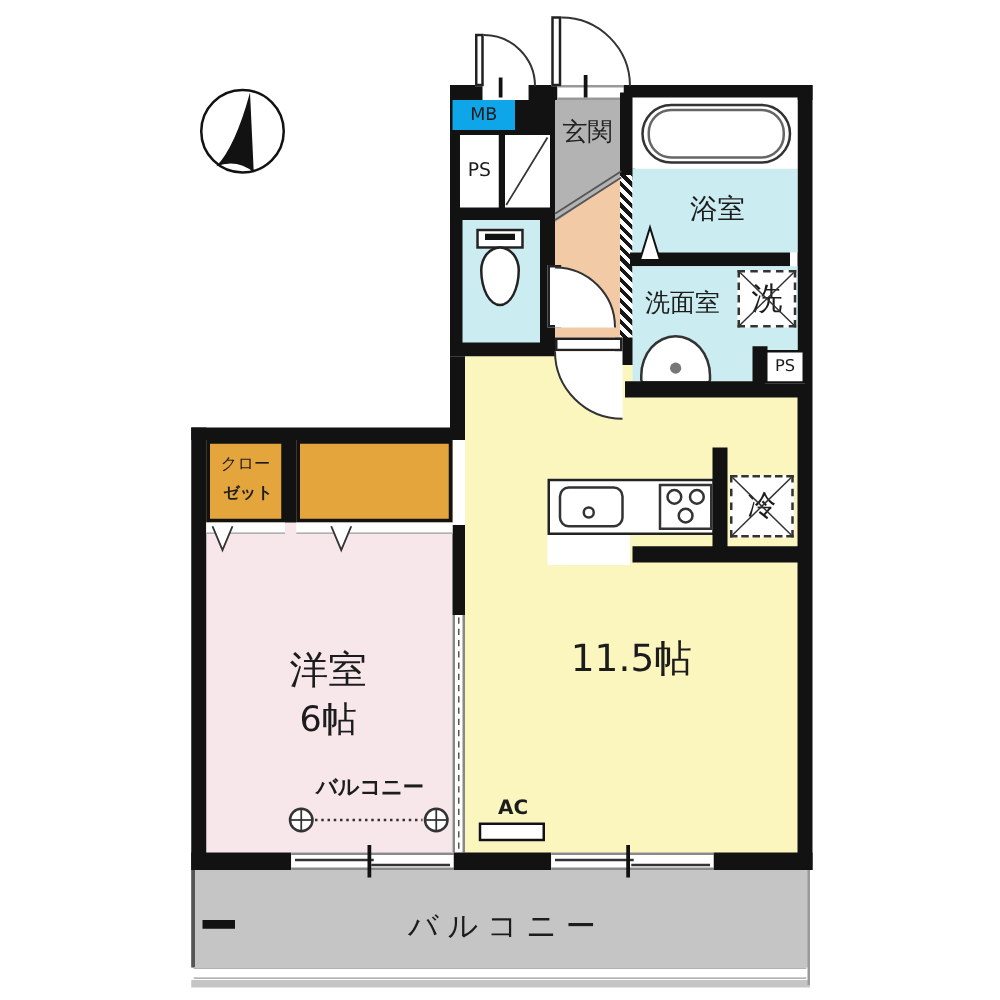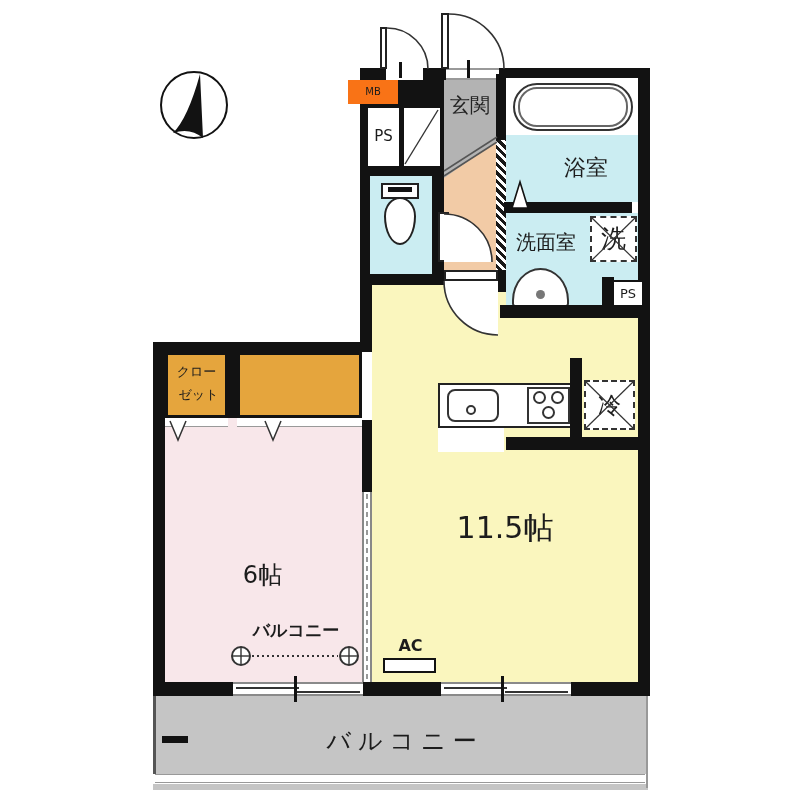--- a/index.html
+++ b/index.html
@@ -24,21 +24,21 @@
   <div class="a" style="left:153px;top:696px;width:495px;height:78px;background:#C5C5C5;border-left:3px solid #555;"></div>
   <div class="a" style="left:155px;top:774px;width:490px;height:9px;background:#fff;border-top:1px solid #999;border-bottom:1px solid #999;"></div>
   <div class="a" style="left:153px;top:784px;width:495px;height:6px;background:#C5C5C5;"></div>
   <div class="a" style="left:646px;top:696px;width:2px;height:92px;background:#999;"></div>
   <div class="a" style="left:162px;top:736px;width:26px;height:7px;background:#121212;"></div>
 
   <div class="a" style="left:372px;top:278px;width:266px;height:412px;background:#FAF6BE;"></div>
   <div class="a" style="left:165px;top:352px;width:197px;height:330px;background:#F8E7EA;"></div>
 
   <div class="a wall" style="left:360px;top:68px;width:84px;height:217px;"></div>
-  <div class="a lbl" style="left:348px;top:80px;width:50px;height:24px;background:#f97316;font-size:10px;">MB</div>
+  <div class="a lbl" style="left:362px;top:80px;width:50px;height:24px;background:#0ea5e9;font-size:14px;">MB</div>
   <div class="a lbl" style="left:368px;top:108px;width:31px;height:58px;background:#fff;font-size:15px;">PS</div>
   <div class="a" style="left:404px;top:108px;width:36px;height:58px;background:#fff;"></div>
   <div class="a" style="left:370px;top:176px;width:62px;height:98px;background:#CBEDF2;"></div>
 
   <div class="a" style="left:381px;top:183px;width:38px;height:16px;background:#fff;border:2px solid #222;"></div>
   <div class="a" style="left:388px;top:187px;width:24px;height:5px;background:#121212;"></div>
   <div class="a" style="left:384px;top:197px;width:32px;height:48px;background:#fff;border:2px solid #222;border-radius:50% 50% 50% 50%/40% 40% 60% 60%;"></div>
 
   <div class="a" style="left:444px;top:78px;width:53px;height:206px;background:#F2CBA6;"></div>
   <div class="a" style="left:444px;top:78px;width:53px;height:100px;background:#B3B3B3;clip-path:polygon(0 0,100% 0,100% 63%,0 100%);"></div>
@@ -56,41 +56,41 @@
   <div class="a wall" style="left:638px;top:68px;width:12px;height:628px;"></div>
 
   <div class="a wall" style="left:496px;top:74px;width:12px;height:70px;"></div>
   <div class="a hatch" style="left:496px;top:140px;width:10px;height:136px;"></div>
   <div class="a wall" style="left:492px;top:270px;width:16px;height:22px;"></div>
 
   <div class="a" style="left:506px;top:78px;width:132px;height:57px;background:#fff;"></div>
   <div class="a" style="left:513px;top:83px;width:120px;height:48px;background:#fff;border:2px solid #333;border-radius:24px;"></div>
   <div class="a" style="left:518px;top:87px;width:110px;height:40px;border:2px solid #666;border-radius:19px;"></div>
   <div class="a" style="left:506px;top:135px;width:132px;height:67px;background:#CBEDF2;"></div>
-  <div class="a lbl" style="left:520px;top:150px;width:132px;height:36px;font-size:22px;">浴室</div>
+  <div class="a lbl" style="left:508px;top:150px;width:132px;height:36px;font-size:22px;">浴室</div>
   <div class="a wall" style="left:504px;top:202px;width:128px;height:11px;"></div>
 
   <div class="a" style="left:506px;top:213px;width:132px;height:92px;background:#CBEDF2;"></div>
   <div class="a lbl" style="left:506px;top:228px;width:80px;height:28px;font-size:20px;">洗面室</div>
   <div class="a lbl" style="left:590px;top:216px;width:47px;height:46px;background:#fff;border:2px dashed #333;font-size:25px;">洗</div>
   <div class="a" style="left:512px;top:268px;width:57px;height:38px;background:#fff;border:2px solid #333;border-bottom:1px solid #333;border-radius:50% 50% 6% 6%/85% 85% 6% 6%;"></div>
   <div class="a" style="left:536px;top:290px;width:9px;height:9px;background:#777;border-radius:50%;"></div>
   <div class="a wall" style="left:500px;top:305px;width:148px;height:13px;"></div>
   <div class="a wall" style="left:602px;top:277px;width:12px;height:30px;"></div>
   <div class="a lbl" style="left:612px;top:280px;width:32px;height:27px;background:#fff;border:2px solid #121212;font-size:13px;">PS</div>
 
   <div class="a wall" style="left:360px;top:285px;width:12px;height:67px;"></div>
   <div class="a wall" style="left:153px;top:342px;width:219px;height:10px;"></div>
   <div class="a wall" style="left:153px;top:342px;width:12px;height:354px;"></div>
   <div class="a wall" style="left:362px;top:420px;width:10px;height:72px;"></div>
   <div class="a" style="left:362px;top:492px;width:10px;height:190px;background:#fff;border-left:2px solid #888;border-right:2px solid #888;"></div>
 
   <div class="a closet" style="left:165px;top:352px;width:63px;height:66px;"></div>
   <div class="a lbl" style="left:168px;top:360px;width:57px;height:24px;font-size:13px;">クロー</div>
-  <div class="a lbl" style="left:168px;top:383px;width:61px;height:24px;font-size:13px;">ゼット</div>
+  <div class="a lbl" style="left:168px;top:383px;width:61px;height:24px;font-size:13px;font-weight:bold;">ゼット</div>
   <div class="a wall" style="left:228px;top:352px;width:9px;height:66px;"></div>
   <div class="a closet" style="left:237px;top:352px;width:125px;height:66px;"></div>
   <div class="a" style="left:165px;top:418px;width:63px;height:9px;background:#fff;border-bottom:1px solid #999;"></div>
   <div class="a" style="left:237px;top:418px;width:125px;height:9px;background:#fff;border-bottom:1px solid #999;"></div>
 
   <div class="a" style="left:438px;top:427px;width:66px;height:25px;background:#fff;"></div>
   <div class="a" style="left:438px;top:383px;width:134px;height:45px;background:#fff;border:2px solid #222;"></div>
   <div class="a" style="left:447px;top:389px;width:52px;height:33px;background:#fff;border:2px solid #333;border-radius:8px;"></div>
   <div class="a" style="left:466px;top:405px;width:10px;height:10px;border:2px solid #333;border-radius:50%;background:#fff;"></div>
   <div class="a" style="left:527px;top:387px;width:43px;height:37px;background:#fff;border:2px solid #333;"></div>
@@ -116,21 +116,22 @@
   <div class="a" style="left:501px;top:676px;width:3px;height:26px;background:#121212;"></div>
 
   <div class="a" style="left:441px;top:13px;width:8px;height:56px;background:#fff;border:2px solid #222;"></div>
   <div class="a" style="left:380px;top:27px;width:7px;height:42px;background:#fff;border:2px solid #222;"></div>
   <div class="a" style="left:438px;top:212px;width:11px;height:50px;background:#fff;border:2px solid #222;"></div>
   <div class="a" style="left:444px;top:270px;width:54px;height:11px;background:#fff;border:2px solid #222;"></div>
 
   <div class="a" style="left:160px;top:71px;width:68px;height:68px;background:#fff;border:2px solid #121212;border-radius:50%;"></div>
 
   <div class="a lbl" style="left:420px;top:510px;width:170px;height:36px;font-size:30px;">11.5帖</div>
-  <div class="a lbl" style="left:180px;top:558px;width:165px;height:36px;font-size:24px;">6帖</div>
+  <div class="a lbl" style="left:180px;top:516px;width:165px;height:40px;font-size:31px;">洋室</div>
+  <div class="a lbl" style="left:180px;top:558px;width:165px;height:36px;font-size:28px;">6帖</div>
   <div class="a lbl" style="left:246px;top:620px;width:100px;height:22px;font-size:17px;font-weight:600;">バルコニー</div>
   <div class="a lbl" style="left:384px;top:636px;width:53px;height:20px;font-size:16px;font-weight:600;">AC</div>
   <div class="a" style="left:383px;top:658px;width:53px;height:15px;background:#fff;border:2px solid #121212;"></div>
   <div class="a lbl" style="left:275px;top:726px;width:260px;height:32px;font-size:24px;letter-spacing:7px;">バルコニー</div>
 
   <svg width="800" height="800" viewBox="0 0 800 800">
 
     <path d="M449,14 A55,55 0 0 1 504,69" fill="none" stroke="#333" stroke-width="1.6"></path>
 
     <path d="M387,28 A41,41 0 0 1 428,69" fill="none" stroke="#333" stroke-width="1.6"></path>

